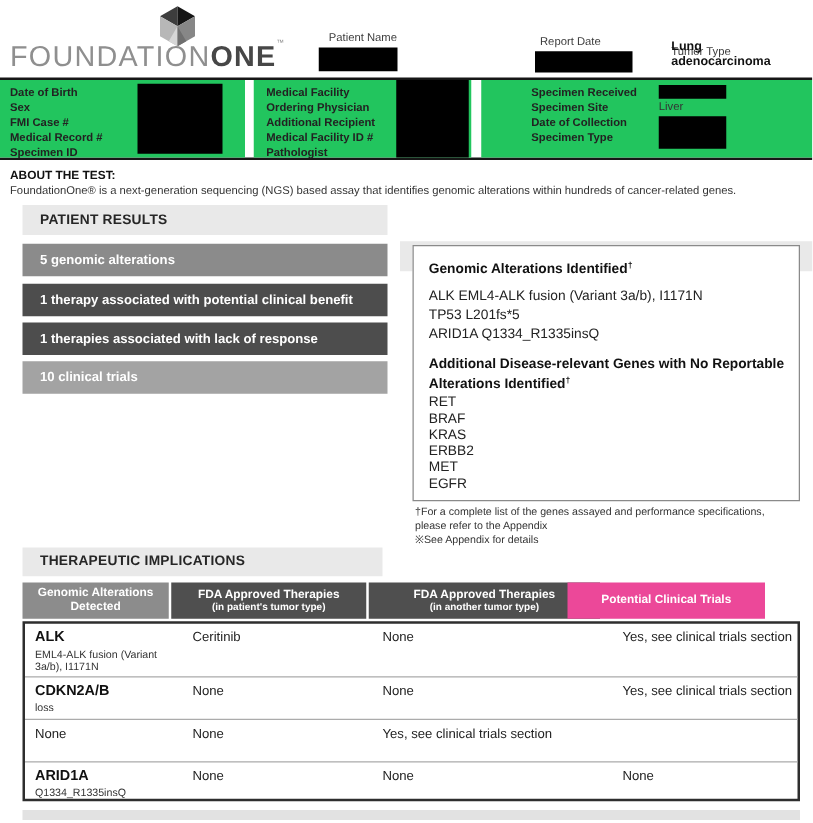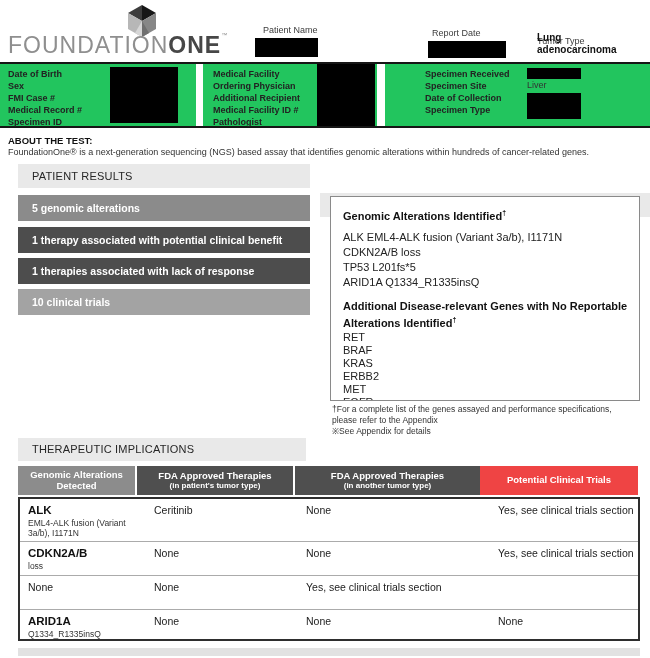--- a/index.html
+++ b/index.html
@@ -34,21 +34,21 @@
   .c2-box { position:absolute; left:114px; top:0; width:58px; height:62px; }
   .c3-box1 { position:absolute; left:142px; top:4px; width:54px; height:11px; }
   .c3-val  { position:absolute; left:142px; top:16px; font-size:9px; font-weight:400; color:#333; }
   .c3-box2 { position:absolute; left:142px; top:29px; width:54px; height:26px; }
 
   
   .about-h { position:absolute; left:8px; top:135px; font-size:9.5px; font-weight:700; color:#111; }
   .about-b { position:absolute; left:8px; top:147px; width:634px; font-size:9px; color:#333; }
 
   
-  .sec-hdr { position:absolute; height:24px; background:#e9e9e9; font-size:11px; font-weight:400;
+  .sec-hdr { position:absolute; height:24px; background:#e9e9e9; font-size:11px; font-weight:700;
              color:#262626; line-height:24px; padding-left:14px; letter-spacing:0.2px; }
   .sec-left { left:18px; top:164px; width:292px; }
   .sec-right { left:320px; top:148px; width:366px;margin-top:45px; }
 
   
   .bar { position:absolute; left:18px; width:292px; height:26px; color:#fff; font-size:10.5px;
          font-weight:700; line-height:26px; padding-left:14px; }
   .bar-1 { top:195px; background:#8b8b8b; }
   .bar-2 { top:227px; background:#4d4d4d; }
   .bar-3 { top:258px; background:#4d4d4d; }
@@ -68,21 +68,21 @@
 
   
   .ti-hdr { left:18px; top:438px; width:288px; height:23px; line-height:23px; }
   .thead-cell { position:absolute; top:466px; height:29px; color:#fff; display:flex; flex-direction:column;
                 align-items:center; justify-content:center; text-align:center; }
   .thc-title { font-size:9.5px; font-weight:700; line-height:10.5px; padding:0 8px; }
   .thc-sub { font-size:8px; font-weight:700; line-height:9px; }
   .thc-1 { left:18px;  width:117px; background:#8c8c8c; }
   .thc-2 { left:137px; width:156px; background:#4f4f4f; }
   .thc-3 { left:295px; width:185px; background:#4f4f4f; }
-  .thc-4 { left:480px; width:158px; background:#ef4444; }
+  .thc-4 { left:454px; width:158px; background:#ec4899; }
 
   .tbody { position:absolute; left:18px; top:497px; width:622px; height:144px;
            border:2px solid #2e2e2e; background:#fff; }
   .trow { display:grid; grid-template-columns:126px 152px 192px auto; padding:5px 0 0 8px; }
   .trow + .trow { border-top:1px solid #ababab; }
   .tr-1 { height:42px; } .tr-2 { height:34px; } .tr-3 { height:34px; } .tr-4 { height:29px; }
   .gene { font-size:11.5px; font-weight:700; color:#111; line-height:12px; }
   .alteration { font-size:8.5px; color:#333; line-height:10px; margin-top:2px; width:104px; }
   .tcell { font-size:10.5px; color:#222; line-height:13px; }
   .tcell.trials { width:145px; }
@@ -149,21 +149,20 @@
 
   <div class="bar bar-1">5 genomic alterations</div>
   <div class="bar bar-2">1 therapy associated with potential clinical benefit</div>
   <div class="bar bar-3">1 therapies associated with lack of response</div>
   <div class="bar bar-4">10 clinical trials</div>
 
   <div class="tumor-box">
     <div class="tb-h"><span>Genomic Alterations Identified</span><sup class="dg">†</sup></div>
     <div class="tb-list">
       <div>ALK EML4-ALK fusion (Variant 3a/b), I1171N</div>
-      <div>CDKN2A/B loss</div>
       <div>TP53 L201fs*5</div>
       <div>ARID1A Q1334_R1335insQ</div>
     </div>
     <div class="tb-h2"><span>Additional Disease-relevant Genes with No Reportable Alterations Identified</span><sup class="dg">†</sup></div>
     <div class="tb-genes">
       <div>RET</div>
       <div>BRAF</div>
       <div>KRAS</div>
       <div>ERBB2</div>
       <div>MET</div>

